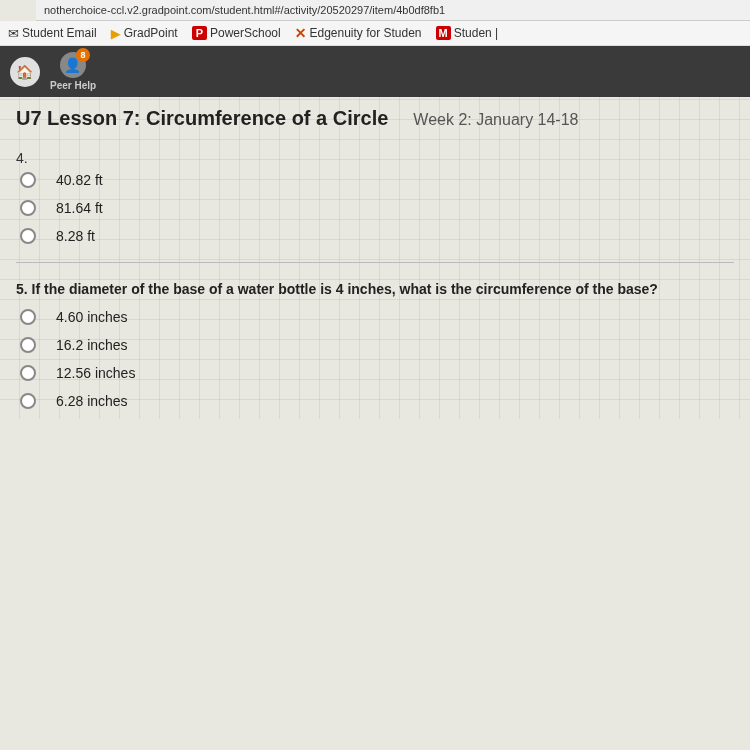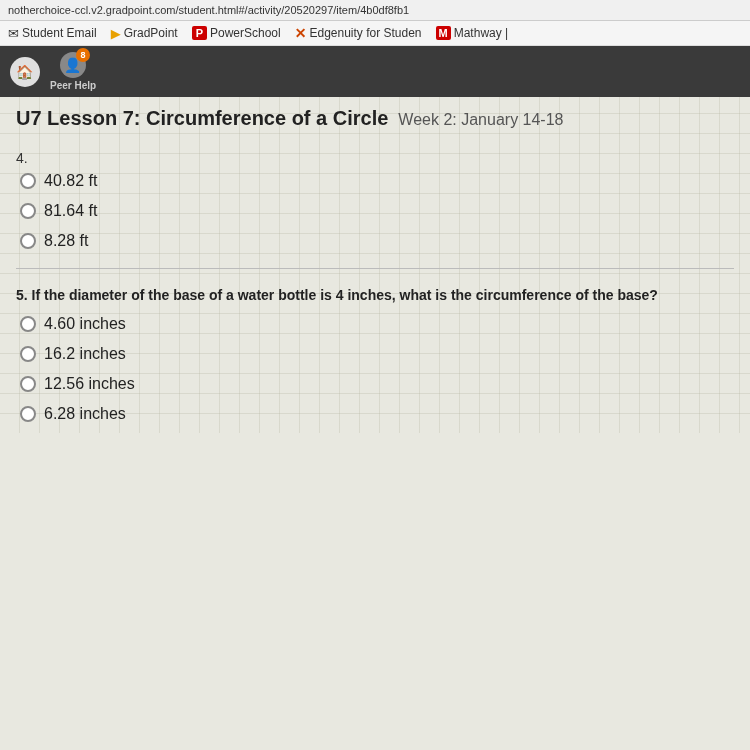--- a/index.html
+++ b/index.html
@@ -13,20 +13,21 @@
 
     
     .address-bar {
       background: #f0f0f0;
       border-bottom: 1px solid #ccc;
       padding: 4px 8px;
       font-size: 11px;
       color: #333;
       white-space: nowrap;
       overflow: hidden;
+      margin-left: 36px;
     }
 
     
     .bookmarks-bar {
       background: #f5f5f5;
       border-bottom: 1px solid #ddd;
       padding: 4px 8px;
       display: flex;
       align-items: center;
       gap: 14px;
@@ -140,21 +141,21 @@
       );
     }
 
     .lesson-title {
       font-size: 20px;
       font-weight: bold;
       color: #222;
       margin-bottom: 4px;
       display: flex;
       align-items: baseline;
-      gap: 10px;
+      gap: 25px;
       flex-wrap: wrap;
     }
     .week-label {
       font-size: 16px;
       font-weight: normal;
       color: #555;
     }
 
     .question-block {
       margin-top: 20px;
@@ -191,22 +192,22 @@
     .answer-options {
       list-style: none;
       display: flex;
       flex-direction: column;
       gap: 12px;
       margin-left: 4px;
     }
     .answer-option {
       display: flex;
       align-items: center;
-      gap: 8px;
-      font-size: 16px;
+      gap: 20px;
+      font-size: 14px;
       color: #222;
       cursor: pointer;
     }
     .radio-circle {
       width: 16px;
       height: 16px;
       border-radius: 50%;
       border: 2px solid #888;
       background: white;
       flex-shrink: 0;
@@ -249,21 +250,21 @@
   <div class="bookmark-item">
     <span style="background:#cc0000;color:white;padding:1px 4px;border-radius:2px;font-size:11px;font-weight:bold;">P</span>
     <span>PowerSchool</span>
   </div>
   <div class="bookmark-item">
     <span class="bookmark-icon-x">✕</span>
     <span>Edgenuity for Studen</span>
   </div>
   <div class="bookmark-item">
     <span class="bookmark-icon-m">M</span>
-    <span>Mathway |</span>
+    <span>Studen |</span>
   </div>
 </div>
 
 <div class="app-header">
   <div class="home-btn">
     <span>🏠</span>
   </div>
   <div class="peer-help-btn">
     <div class="peer-help-avatar">
       <span>👤</span>

